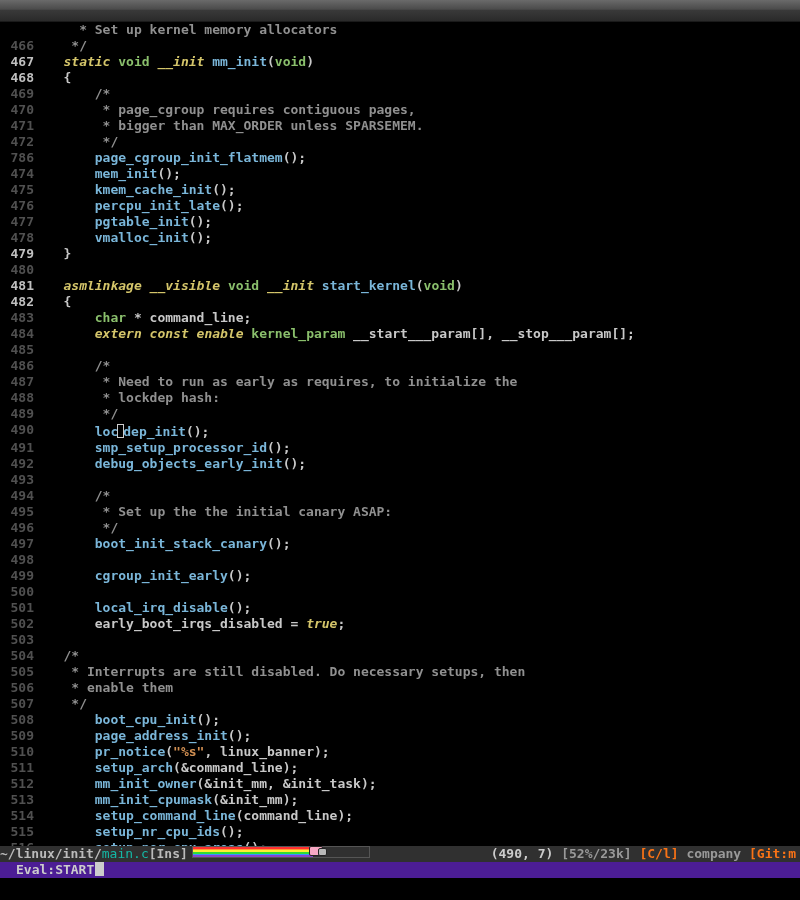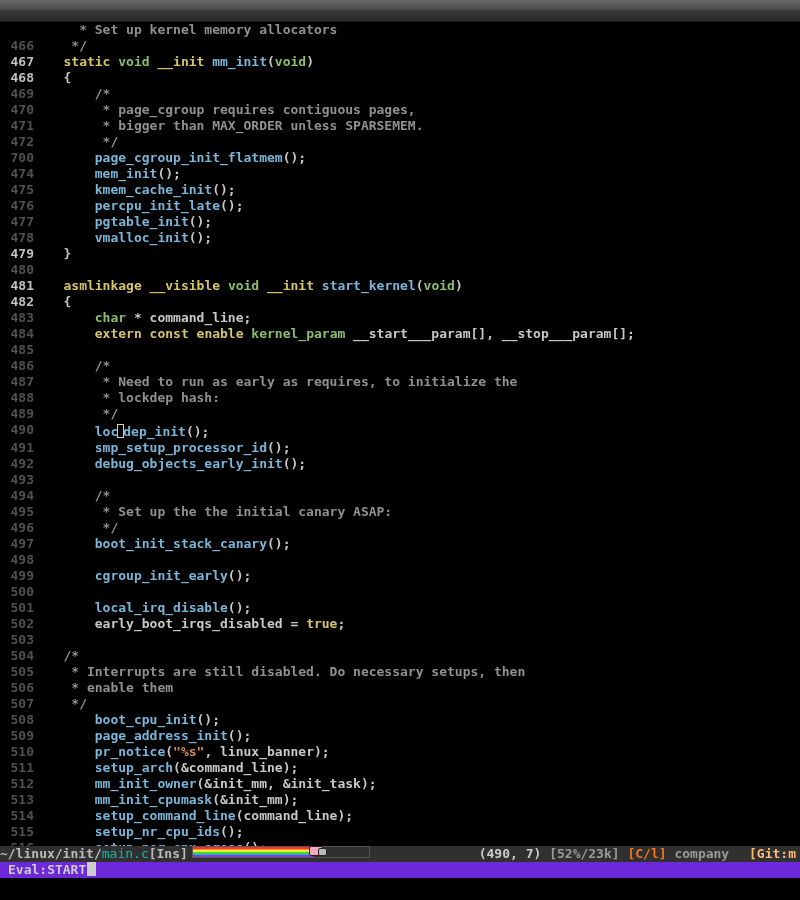--- a/index.html
+++ b/index.html
@@ -33,21 +33,21 @@
     width: 40px;
     text-align: right;
     color: #505050;
     padding-right: 6px;
     flex-shrink: 0;
     user-select: none;
   }
   .ln.hl { color: #c0c0c0; }
   .code { flex: 1; }
   .cmt { color: #909090; }
-  .kw  { color: #d4c56a; }   
+  .kw  { color: #d4c56a; font-style: italic; }   
   .ty  { color: #8abf6c; }   
   .fn  { color: #7ab6d9; }   
   .str { color: #d18f52; }   
   .pl  { color: #c8c8c8; }
   .cursor {
     display: inline-block;
     width: 7px;
     height: 14px;
     border: 1px solid #cccccc;
     margin-left: -1px;
@@ -79,31 +79,31 @@
   .nyan .trail { width: 56px; background: #303030; }
   .nyan-cat {
     position: absolute; left: 116px; top: -3px;
     width: 18px; height: 16px;
   }
   .cat-body { position:absolute; left:0; top:2px; width:14px; height:10px; background:#f7a8c4; border:1px solid #222; border-radius:2px;}
   .cat-head { position:absolute; left:9px; top:4px; width:9px; height:8px; background:#b8b8b8; border:1px solid #222; border-radius:2px;}
   .modeline .right { margin-left: auto; padding-right: 4px; color:#999; }
   .modeline .pos { color:#ccc; }
   .modeline .cl  { color:#f97316; }
-  .modeline .git { color:#fdba74;margin-left:12px; }
+  .modeline .git { color:#f97316; }
   
   .minibuf {
     position: absolute;
     bottom: 0; left: 0; right: 0;
     height: 16px;
-    background: #6d28d9;
+    background: #4c1d95;
     color: #ccc;
     display: flex;
     align-items: flex-start;
-    padding-left: 8px;
+    padding-left: 16px;
   }
   .minibuf .curbox {
     display: inline-block;
     width: 9px; height: 14px;
     background: #cccccc;
     margin-left: 1px;
   }
 </style>
 </head>
 <body>
@@ -113,21 +113,21 @@
 <div class="editor">
   <div id="code-lines">
       <div class="line"><span class="ln">   </span><span class="code"><span class="cmt">     * Set up kernel memory allocators</span></span></div>
       <div class="line"><span class="ln">466</span><span class="code"><span class="cmt">    */</span></span></div>
       <div class="line"><span class="ln hl">467</span><span class="code"><span class="pl">   </span><span class="kw">static</span><span class="pl"> </span><span class="ty">void</span><span class="pl"> </span><span class="kw">__init</span><span class="pl"> </span><span class="fn">mm_init</span><span class="pl">(</span><span class="ty">void</span><span class="pl">)</span></span></div>
       <div class="line"><span class="ln hl">468</span><span class="code"><span class="pl">   {</span></span></div>
       <div class="line"><span class="ln">469</span><span class="code"><span class="cmt">       /*</span></span></div>
       <div class="line"><span class="ln">470</span><span class="code"><span class="cmt">        * page_cgroup requires contiguous pages,</span></span></div>
       <div class="line"><span class="ln">471</span><span class="code"><span class="cmt">        * bigger than MAX_ORDER unless SPARSEMEM.</span></span></div>
       <div class="line"><span class="ln">472</span><span class="code"><span class="cmt">        */</span></span></div>
-      <div class="line"><span class="ln">700</span><span class="code"><span class="pl">       </span><span class="fn">page_cgroup_init_flatmem</span><span class="pl">();</span></span></div>
+      <div class="line"><span class="ln">786</span><span class="code"><span class="pl">       </span><span class="fn">page_cgroup_init_flatmem</span><span class="pl">();</span></span></div>
       <div class="line"><span class="ln">474</span><span class="code"><span class="pl">       </span><span class="fn">mem_init</span><span class="pl">();</span></span></div>
       <div class="line"><span class="ln">475</span><span class="code"><span class="pl">       </span><span class="fn">kmem_cache_init</span><span class="pl">();</span></span></div>
       <div class="line"><span class="ln">476</span><span class="code"><span class="pl">       </span><span class="fn">percpu_init_late</span><span class="pl">();</span></span></div>
       <div class="line"><span class="ln">477</span><span class="code"><span class="pl">       </span><span class="fn">pgtable_init</span><span class="pl">();</span></span></div>
       <div class="line"><span class="ln">478</span><span class="code"><span class="pl">       </span><span class="fn">vmalloc_init</span><span class="pl">();</span></span></div>
       <div class="line"><span class="ln hl">479</span><span class="code"><span class="pl">   }</span></span></div>
       <div class="line"><span class="ln">480</span><span class="code"><span class="pl"></span></span></div>
       <div class="line"><span class="ln hl">481</span><span class="code"><span class="pl">   </span><span class="kw">asmlinkage</span><span class="pl"> </span><span class="kw">__visible</span><span class="pl"> </span><span class="ty">void</span><span class="pl"> </span><span class="kw">__init</span><span class="pl"> </span><span class="fn">start_kernel</span><span class="pl">(</span><span class="ty">void</span><span class="pl">)</span></span></div>
       <div class="line"><span class="ln hl">482</span><span class="code"><span class="pl">   {</span></span></div>
       <div class="line"><span class="ln">483</span><span class="code"><span class="pl">       </span><span class="ty">char</span><span class="pl"> * </span><span class="pl">command_line;</span></span></div>

